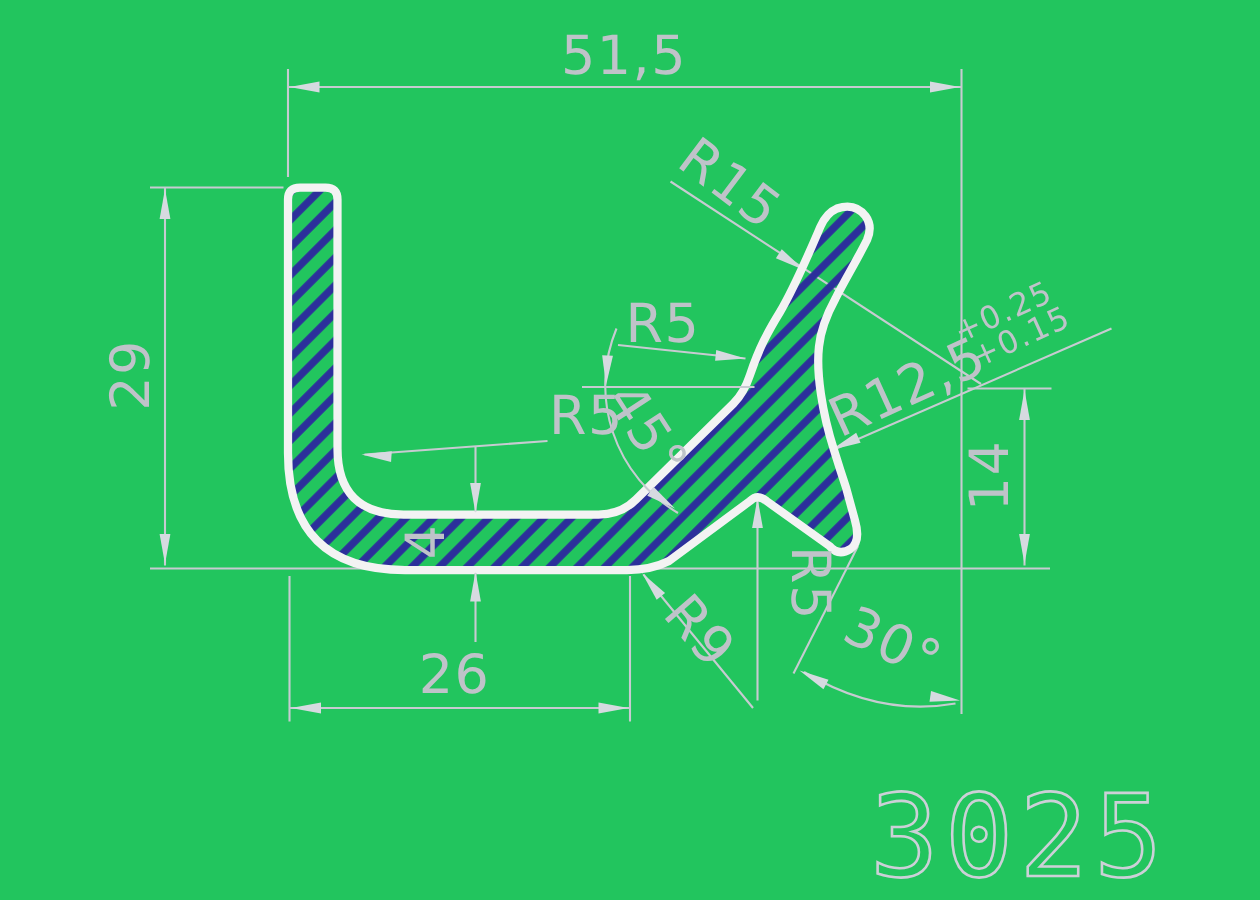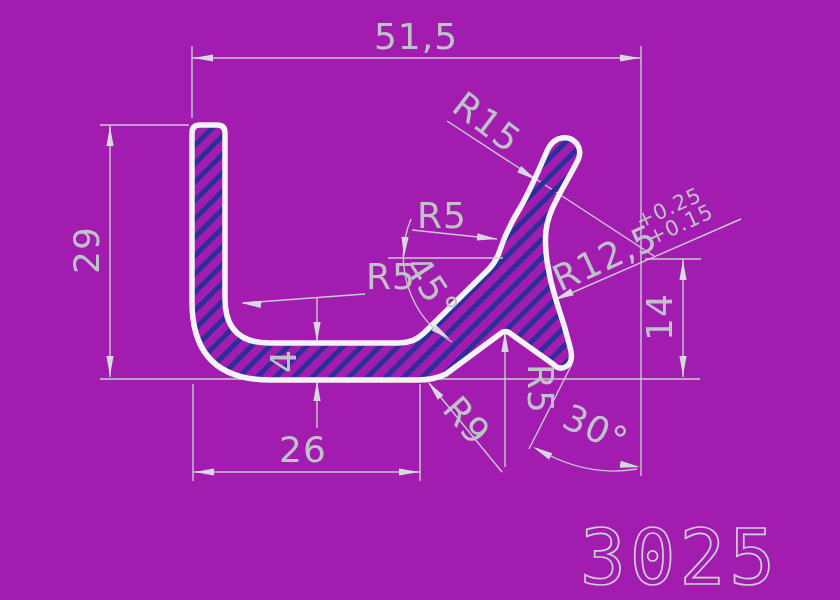--- a/index.html
+++ b/index.html
@@ -1,16 +1,16 @@
 <!DOCTYPE html>
 <html><head>
 <meta charset="utf-8">
 <style>
   html,body{margin:0;padding:0;background:#14161b;}
-  .stage{width:840px;height:600px;background:#a21caf;position:relative;overflow:hidden;}
+  .stage{width:840px;height:600px;background:#22c55e;position:relative;overflow:hidden;}
   svg{display:block;}
   text{font-family:"DejaVu Sans","Liberation Sans",sans-serif;fill:#bfc3c9;}
   .dimtxt{font-size:36px;letter-spacing:1px;}
   .toltxt{font-size:21px;letter-spacing:1px;}
   .annline{stroke:#c7cbd1;stroke-width:1.4;fill:none;}
   .arr{fill:#d6dae0;}
   .profile{fill:url(#hatch);stroke:#f3f3f3;stroke-width:5.5;stroke-linejoin:round;}
   .partnum{font-family:"DejaVu Sans Mono","Liberation Mono",monospace;font-size:76px;
            fill:none;stroke:#ccd0d7;stroke-width:1.7;letter-spacing:4px;}
 </style>

